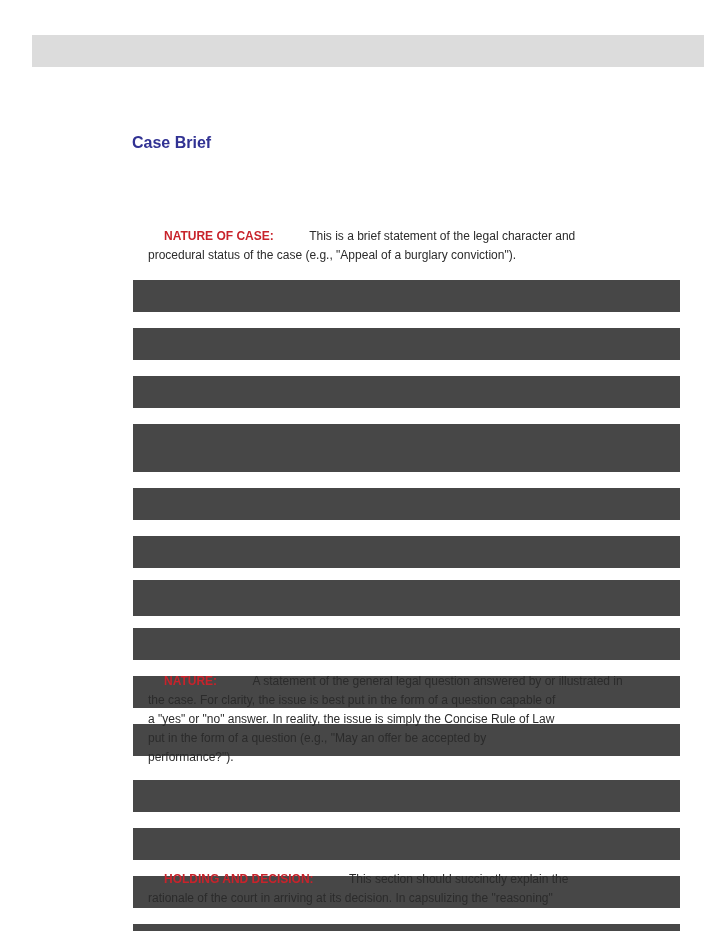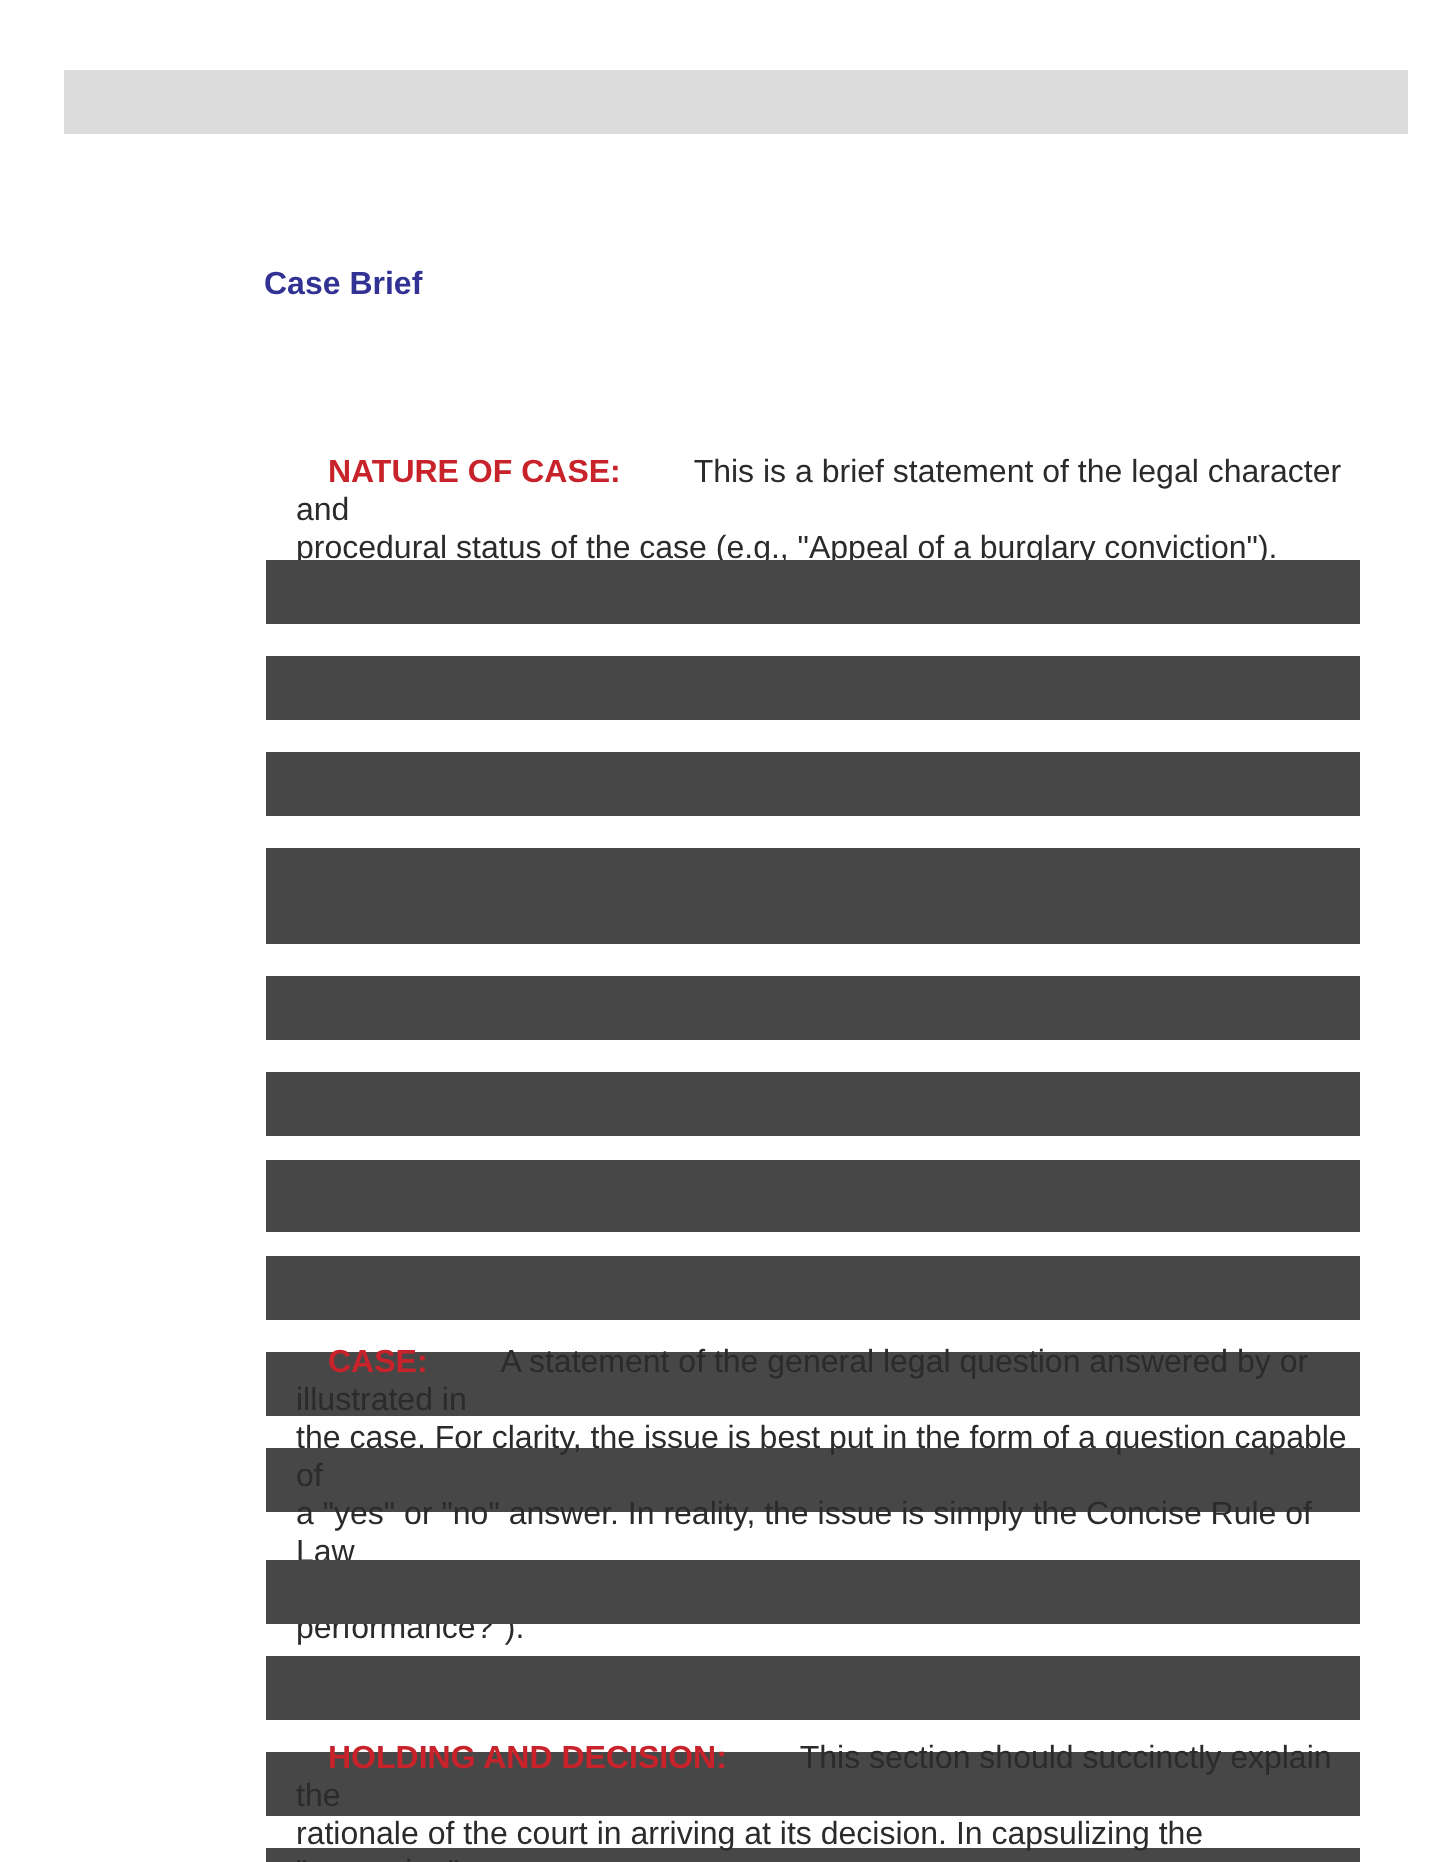--- a/index.html
+++ b/index.html
@@ -26,21 +26,21 @@
     line-height: 19px;
     font-weight: bold;
     color: #313293;
   }
   .sec {
     position: absolute;
     left: 84px;
     width: 600px;
   }
   .para {
-    font-size: 16px;
+    font-size: 12px;
     line-height: 19px;
     color: #2b2b2b;
   }
   .head {
     font-weight: bold;
     color: #c8232b;
   }
   .body-text {
     white-space: pre-line;
   }
@@ -84,21 +84,21 @@
   </div>
 
   <div class="rules" style="top:532px">
     <div class="rule"></div>
     <div class="rule"></div>
     <div class="rule"></div>
     <div class="rule"></div>
   </div>
 
   <section class="sec" style="top:608px">
-    <p class="para"><span class="head">CASE:</span> <span class="body-text">A statement of the general legal question answered by or illustrated in
+    <p class="para"><span class="head">NATURE:</span> <span class="body-text">A statement of the general legal question answered by or illustrated in
 the case. For clarity, the issue is best put in the form of a question capable of
 a "yes" or "no" answer. In reality, the issue is simply the Concise Rule of Law
 put in the form of a question (e.g., "May an offer be accepted by
 performance?").</span></p>
   </section>
   <div class="rules" style="top:732px">
     <div class="rule"></div>
     <div class="rule"></div>
     <div class="rule"></div>
     <div class="rule"></div>

